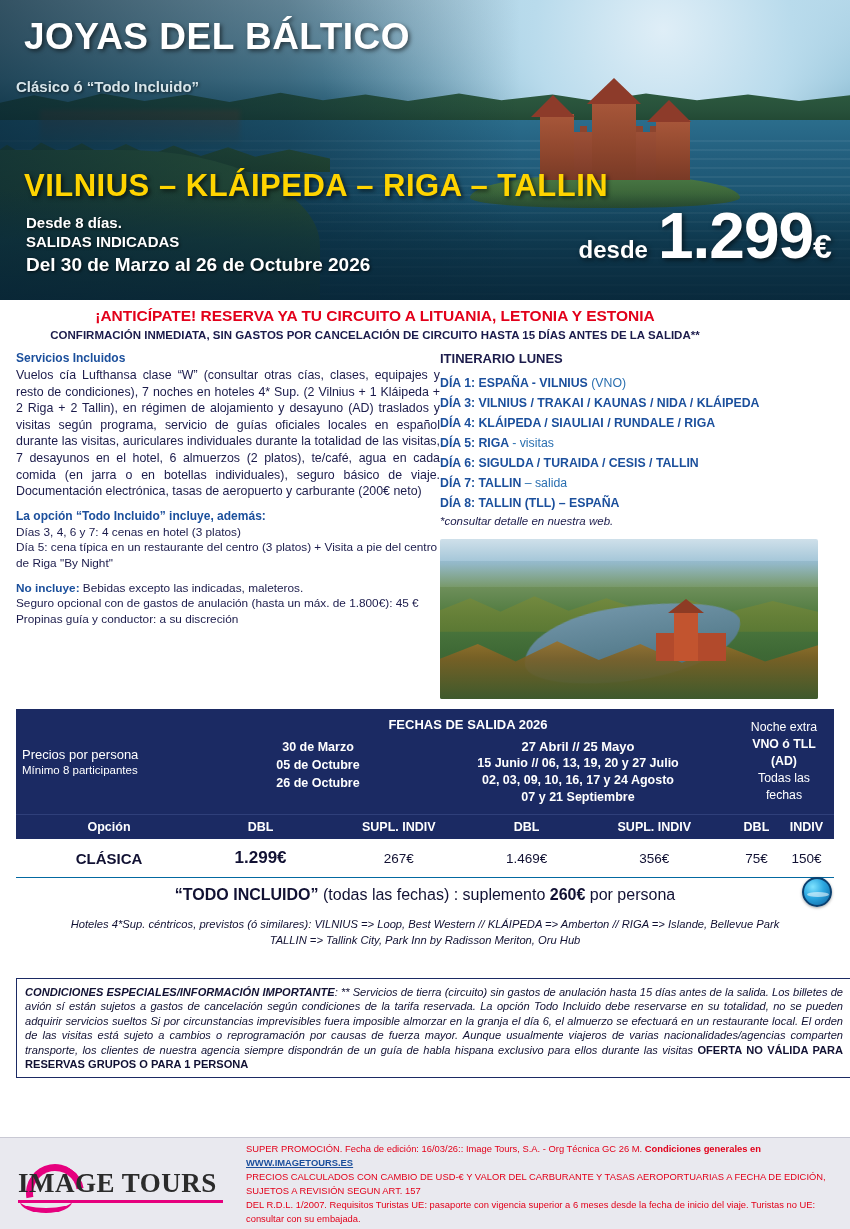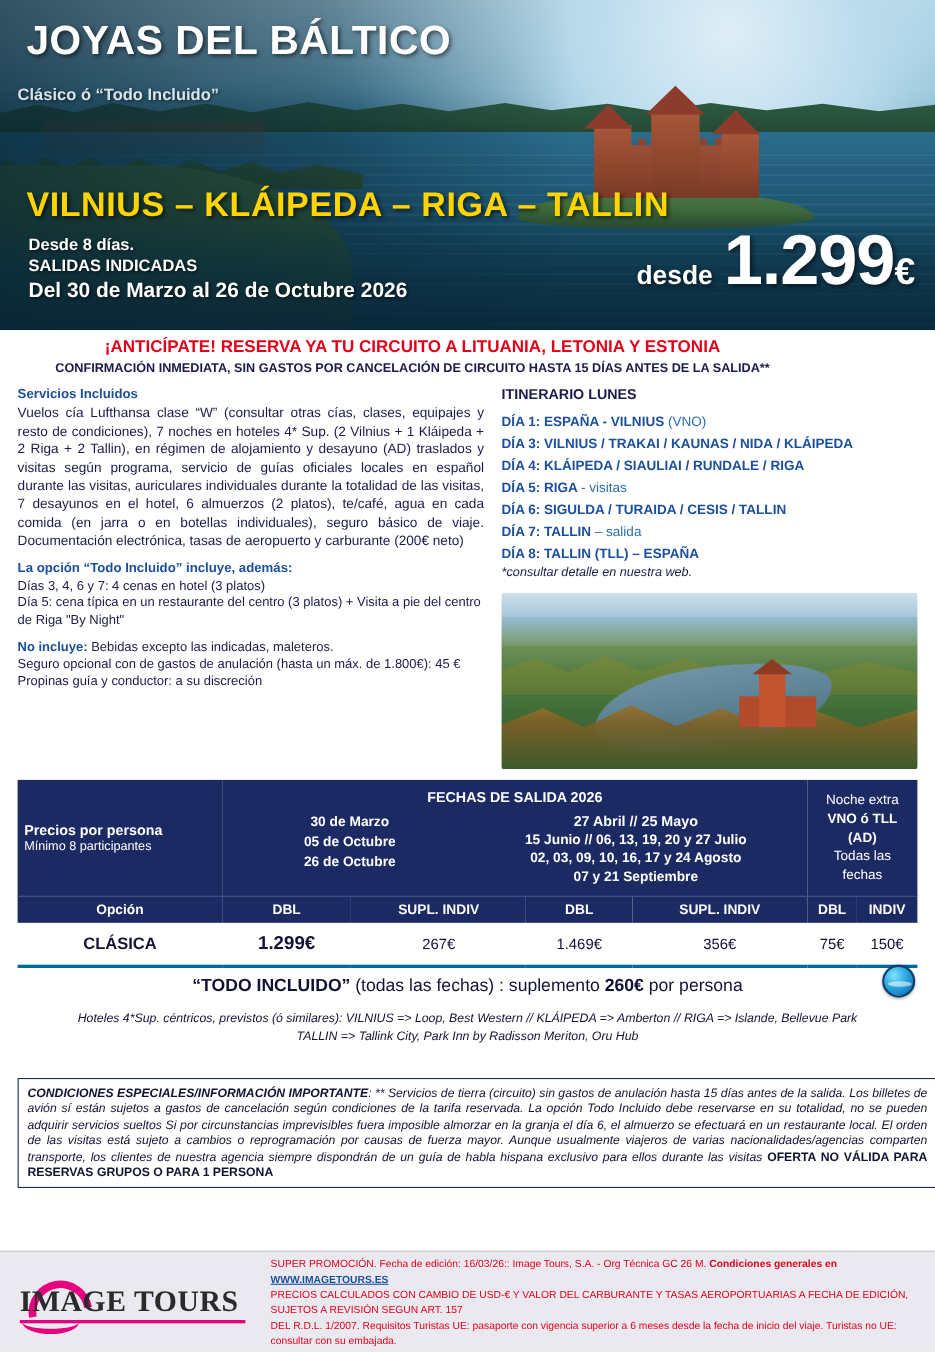--- a/index.html
+++ b/index.html
@@ -130,21 +130,21 @@
   .price-amount { font-size: 64px; font-weight: bold; line-height: 60px; letter-spacing: -1px; }
   .price-cur { font-size: 34px; font-weight: bold; }
 
   
   .banner { width: 750px; padding: 7px 10px 6px; text-align: center; }
   .banner-line1 { font-size: 15.5px; font-weight: bold; color: #e2001a; }
   .banner-line1 .b-strong { color: #e2001a; }
   .banner-line2 { font-size: 11.5px; font-weight: bold; color: #1b1b4b; margin-top: 4px; }
 
   
-  .content { position: relative; width: 850px; padding: 4px 16px 0 16px; display: flex; gap: 16px; }
+  .content { position: relative; width: 850px; padding: 4px 16px 0 16px; display: flex; }
   .col-left { width: 424px; }
   .col-right { width: 378px; }
 
   .h-blue { color: #1b4f9c; font-weight: bold; font-size: 12px; margin-bottom: 2px; }
   .body-text {
     font-size: 12.4px; line-height: 16.6px; color: #1b1b4b; text-align: justify;
   }
   .sec-gap { margin-top: 9px; }
   .small-list { font-size: 11.8px; line-height: 15.6px; color: #1b1b4b; }
   .no-inc { font-size: 11.8px; line-height: 15.6px; color: #1b1b4b; }
@@ -187,32 +187,32 @@
   
   .table-wrap { position: relative; width: 850px; padding: 0 16px; margin-top: 10px; }
   .ptable { width: 818px; border-collapse: collapse; }
   .ptable .hdr-band td {
     background: #1b2a63; color: #ffffff; vertical-align: middle; padding: 8px 6px;
   }
   .ptable .opt-band td {
     background: #1b2a63; color: #ffffff; text-align: center; font-weight: bold; font-size: 12.5px; padding: 5px 4px;
     border-top: 1px solid #2f3f7a;
   }
-  .pp-title { font-size: 13px; font-weight: bold; }
+  .pp-title { font-size: 13px; font-weight: normal; }
   .pp-sub { font-size: 11.5px; margin-top: 2px; }
   .fechas-title { font-size: 13px; font-weight: bold; text-align: center; }
   .dates-a { text-align: center; font-size: 12.5px; font-weight: bold; line-height: 18px; }
   .dates-b { text-align: center; font-size: 12.5px; font-weight: bold; line-height: 17px; }
   .dates-b .d1 { font-size: 13px; }
   .noche-extra { text-align: center; font-size: 12.3px; line-height: 17px; }
   .noche-extra .ne-strong { font-weight: bold; }
 
   .row-clasica td {
     background: #ffffff; text-align: center; padding: 9px 4px; font-size: 13.5px; color: #111133;
-    border-bottom: 3px solid #0369a1;
+    border-bottom: 1px solid #0369a1;
   }
   .row-clasica .c-opt { font-weight: bold; font-size: 15px; }
   .row-clasica .c-big { font-weight: bold; font-size: 17px; }
   .todo-inc {
     text-align: center; font-size: 16px; padding: 8px 4px 6px; color: #111133;
   }
   .hotels {
     text-align: center; font-size: 11.2px; font-style: italic; color: #111133; line-height: 16px; padding: 6px 10px 6px;
   }
   .globe {

